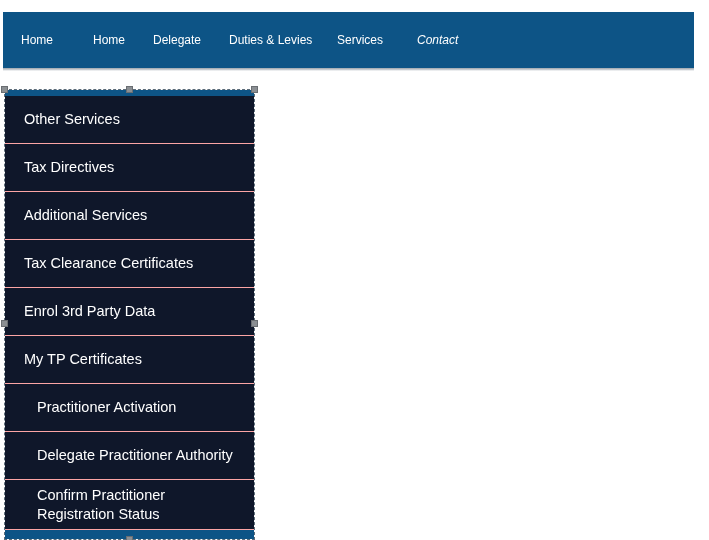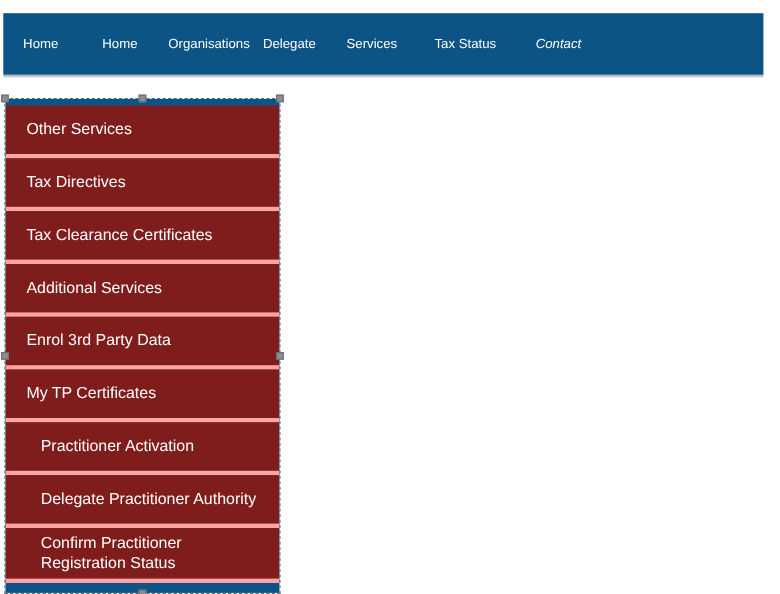--- a/index.html
+++ b/index.html
@@ -101,22 +101,22 @@
     overflow: hidden;
   }
   #sidebar-top-pad {
     height: 6px;
   }
   .side-item {
     position: relative;
     color: #ffffff;
     font-size: 14.5px;
     box-sizing: border-box;
-    border-bottom: 4px solid #fca5a5;
-    background: #7f1d1d;
+    border-bottom: 1px solid #fca5a5;
+    background: #0f172a;
     cursor: pointer;
     display: flex;
     align-items: center;
   }
   .side-item.lvl0 {
     height: 48px;
     padding-left: 19px;
     padding-right: 8px;
   }
   .side-item.lvl1 {
@@ -151,48 +151,47 @@
   .handle.h-bm { left: 122px; top: 447px; }
 </style>
 </head>
 <body>
 
 <div id="topnav-wrap">
   <div id="topnav"></div>
   <div id="topnav-list">
     <div class="nav-item i0">Home</div>
     <div class="nav-item i1">Home</div>
-    <div class="nav-item i2">Organisations</div>
     <div class="nav-item i3">Delegate</div>
+    <div class="nav-item i4">Duties &amp; Levies</div>
     <div class="nav-item i5">Services</div>
-    <div class="nav-item i6">Tax Status</div>
     <div class="nav-item i7">Contact</div>
   </div>
   <div id="topnav-shadow"></div>
 </div>
 
 <div id="sidebar-wrap">
 
   <div id="sidebar">
     <div id="sidebar-top-pad"></div>
 
     <div class="side-item lvl0">
       <span class="label">Other Services</span>
     </div>
 
     <div class="side-item lvl0">
       <span class="label">Tax Directives</span>
     </div>
 
     <div class="side-item lvl0">
+      <span class="label">Additional Services</span>
+    </div>
+
+    <div class="side-item lvl0">
       <span class="label">Tax Clearance Certificates</span>
-    </div>
-
-    <div class="side-item lvl0">
-      <span class="label">Additional Services</span>
     </div>
 
     <div class="side-item lvl0">
       <span class="label">Enrol 3rd Party Data</span>
     </div>
 
     <div class="side-item lvl0">
       <span class="label">My TP Certificates</span>
     </div>
 

